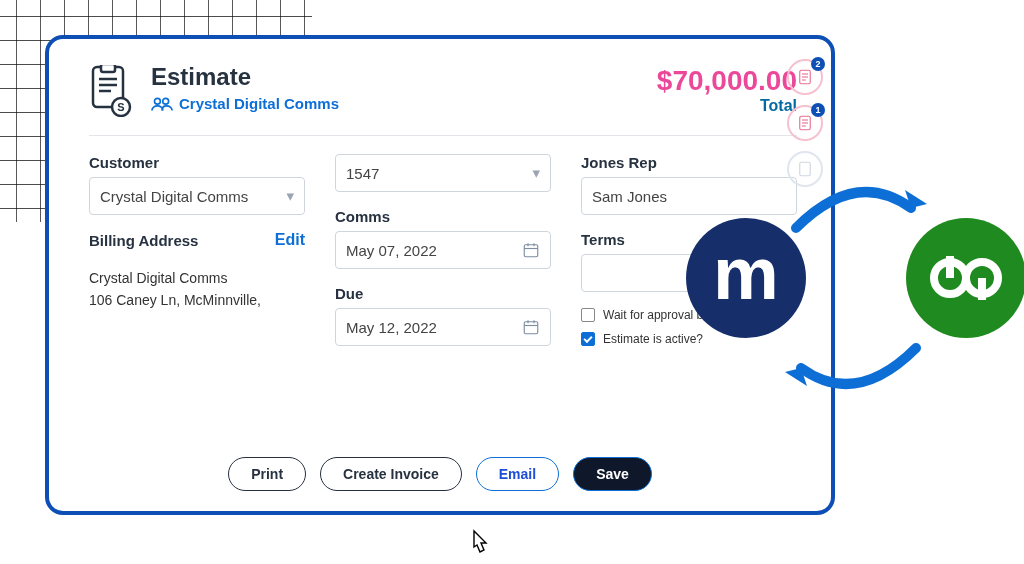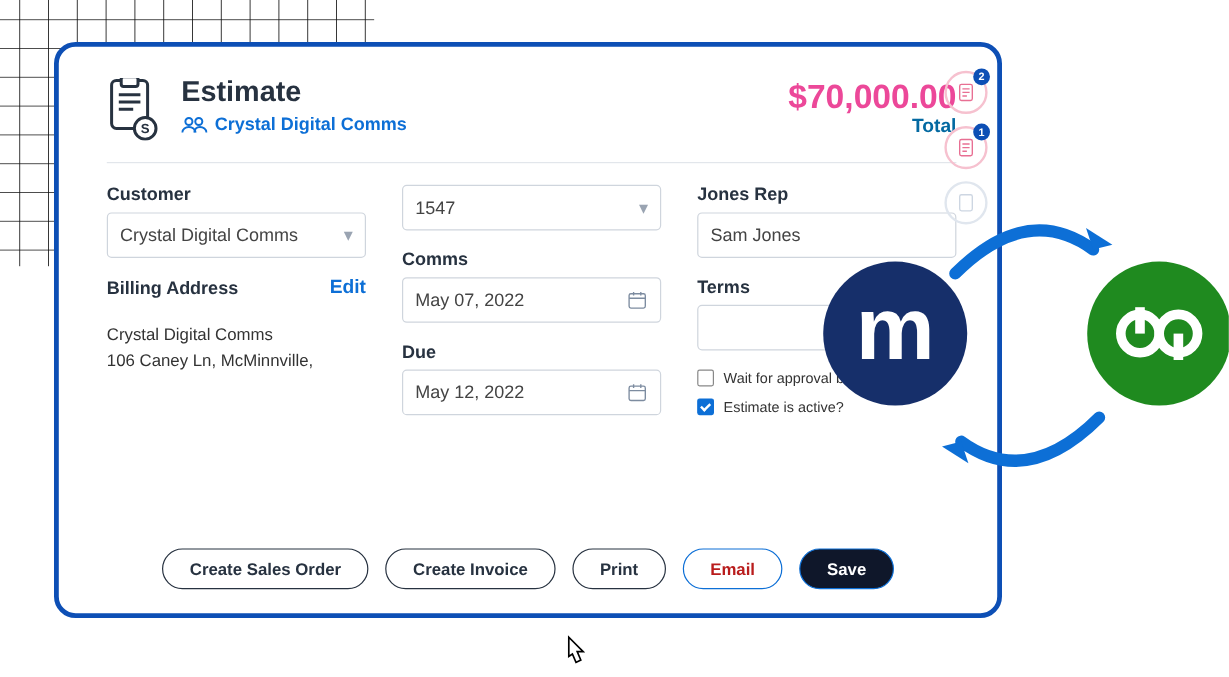--- a/index.html
+++ b/index.html
@@ -35,21 +35,21 @@
     .input .cal{color:#7d8ca0;width:18px;height:18px;}
     .group{margin-bottom:16px;}
     .addr{font-size:14px;color:#333;line-height:1.6;margin-top:18px;}
     .check-row{display:flex;align-items:center;gap:8px;font-size:12px;color:#333;margin-top:10px;}
     .cb{width:14px;height:14px;border:1.5px solid #888;border-radius:2px;display:inline-flex;align-items:center;justify-content:center;}
     .cb.checked{background:#0D6FD6;border-color:#0D6FD6;}
     .cb.checked::after{content:"";width:6px;height:3px;border:2px solid #fff;border-top:none;border-right:none;transform:rotate(-45deg);margin-top:-2px;}
     
     .footer{position:absolute;bottom:20px;left:0;right:0;display:flex;gap:14px;justify-content:center;}
     .btn{border:1.5px solid #273240;background:#fff;color:#273240;border-radius:22px;padding:8px 22px;font-weight:700;font-size:14px;}
-    .btn.email{border-color:#0D6FD6;color:#b91c1c;text-align:right;}
+    .btn.email{border-color:#0D6FD6;color:#1d4ed8;text-align:right;}
     .btn.primary{background:#0f172a;border-color:#0D6FD6;color:#fff;}
     
     .cursor{position:absolute;left:416px;top:490px;width:30px;height:34px;pointer-events:none;}
     
     .sync{position:absolute;right:-2px;top:178px;width:340px;height:220px;}
     .logo{position:absolute;width:120px;height:120px;border-radius:50%;display:flex;align-items:center;justify-content:center;}
     .logo.m{left:0;top:40px;background:#162F6A;}
     .logo.m span{color:#fff;font-size:74px;font-weight:800;line-height:1;transform:translateY(-4px);}
     .logo.qb{right:0;top:40px;background:#1F8A1F;}
     .logo.qb svg{width:80px;height:80px;}
@@ -205,23 +205,22 @@
         <span>Wait for approval before syncing</span>
       </div>
       <div class="check-row">
         <span class="cb checked"></span>
         <span>Estimate is active?</span>
       </div>
     </div>
   </div>
 
   <div class="footer">
-    <button class="btn">Create Sales Order</button>
+    <button class="btn">Print</button>
     <button class="btn">Create Invoice</button>
-    <button class="btn">Print</button>
     <button class="btn email">Email</button>
     <button class="btn primary">Save</button>
   </div>
 
   <div class="cursor">
     <svg viewBox="0 0 30 34">
         <path d="M9 2v16l3-2 3 7 4-2-3-7h5L9 2z" fill="#fff" stroke="#000" stroke-width="1.4"></path>
       </svg>
   </div>
 </div>

